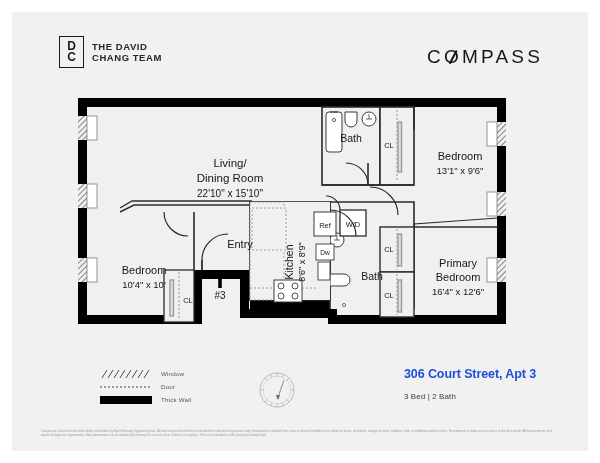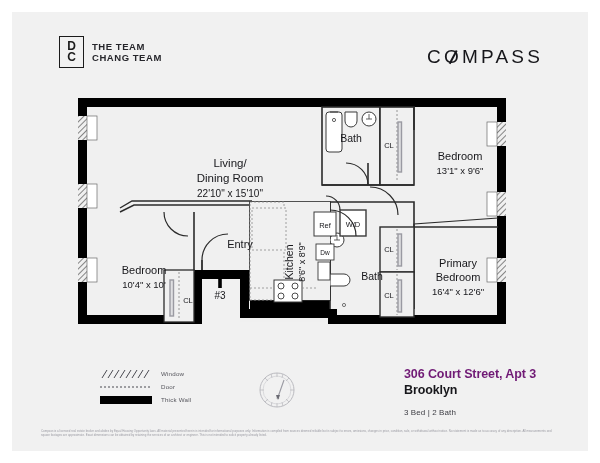--- a/index.html
+++ b/index.html
@@ -39,21 +39,21 @@
   
   #plan{position:absolute;left:0;top:0;width:576px;height:439px;}
   #plan svg{display:block;}
   
   #legend{position:absolute;left:88px;top:355px;font-size:6.2px;color:#53535a;}
   .lg-row{display:flex;align-items:center;height:13px;}
   .lg-swatch{width:52px;height:8px;margin-right:9px;position:relative;}
   .lg-label{font-size:6.2px;color:#55555c;letter-spacing:.2px;}
   
   #address{position:absolute;left:392px;top:355px;}
-  #addr-line1{font-size:12.5px;font-weight:700;color:#701a75;letter-spacing:-.1px;}
+  #addr-line1{font-size:12.5px;font-weight:700;color:#1d4ed8;letter-spacing:-.1px;}
   #addr-line2{font-size:12.5px;font-weight:700;color:#17171b;margin-top:2px;letter-spacing:-.1px;}
   #addr-beds{font-size:8px;color:#3d3d44;margin-top:11px;letter-spacing:.1px;}
   
   #disclaimer{
     position:absolute;left:29px;top:417px;width:520px;
     font-size:2.9px;line-height:4.4px;color:#9a9aa2;letter-spacing:.02px;
     text-align:left;
   }
 </style>
 </head>
@@ -62,21 +62,21 @@
 <div id="sheet">
 
   <div id="header">
 
     <div id="logo-block">
       <div id="logo-mark">
         <span>D</span>
         <span>C</span>
       </div>
       <div id="logo-text">
-        <div>THE TEAM</div>
+        <div>THE DAVID</div>
         <div>CHANG TEAM</div>
       </div>
     </div>
 
     <div id="compass-logo">
       <span>C</span>
         <span class="cz">O</span>
         <span>MPASS</span>
     </div>
   </div>
@@ -346,19 +346,18 @@
         <svg width="52" height="8">
             <rect x="0" y="0" width="52" height="8" fill="#000000"></rect>
           </svg>
       </div>
       <span class="lg-label">Thick Wall</span>
     </div>
   </div>
 
   <div id="address">
     <div id="addr-line1">306 Court Street, Apt 3</div>
-    <div id="addr-line2">Brooklyn</div>
     <div id="addr-beds">3 Bed | 2 Bath</div>
   </div>
 
   <div id="disclaimer">Compass is a licensed real estate broker and abides by Equal Housing Opportunity laws. All material presented herein is intended for informational purposes only. Information is compiled from sources deemed reliable but is subject to errors, omissions, changes in price, condition, sale, or withdrawal without notice. No statement is made as to accuracy of any description. All measurements and square footages are approximate. Exact dimensions can be obtained by retaining the services of an architect or engineer. This is not intended to solicit property already listed.</div>
 
 </div>
 
 </body></html>

